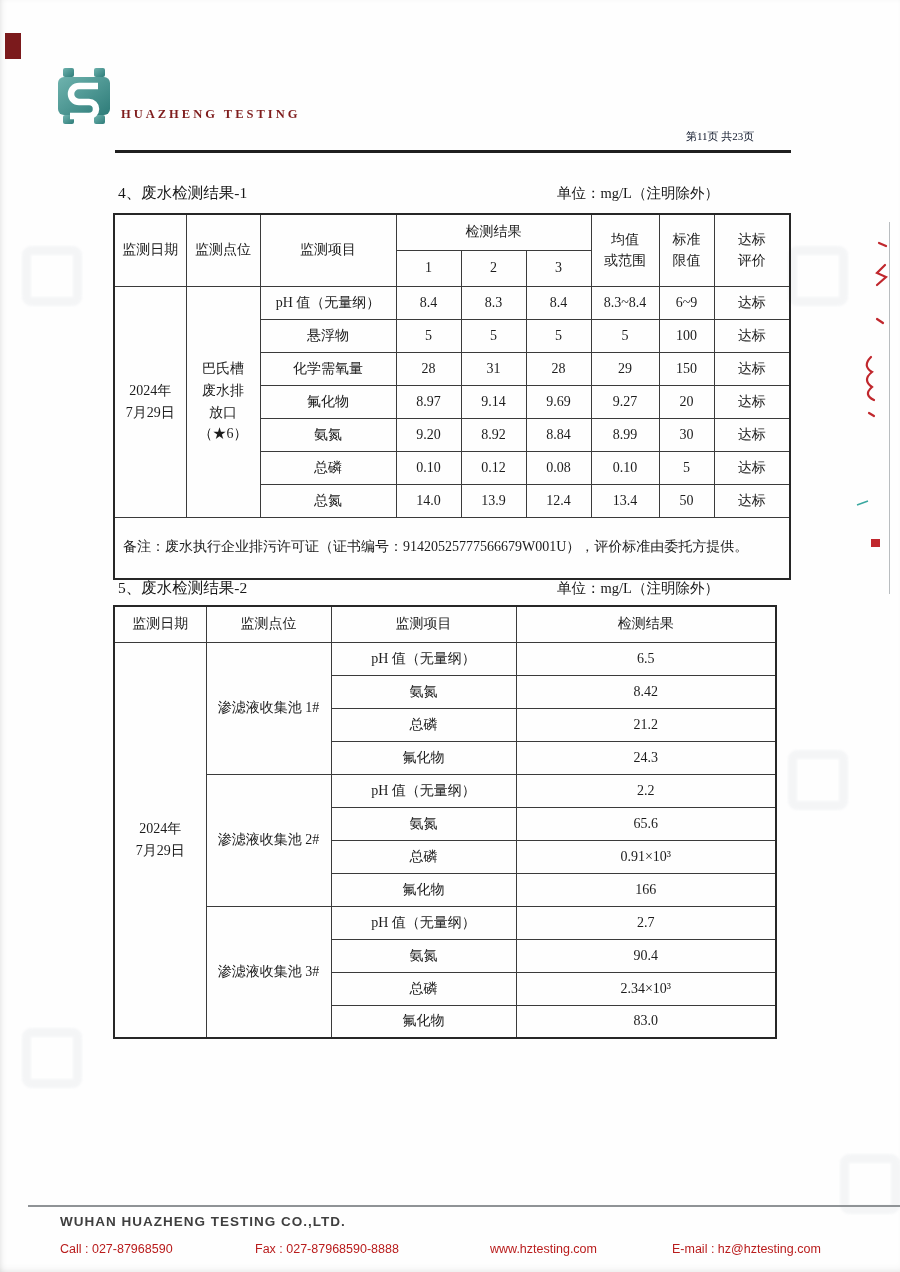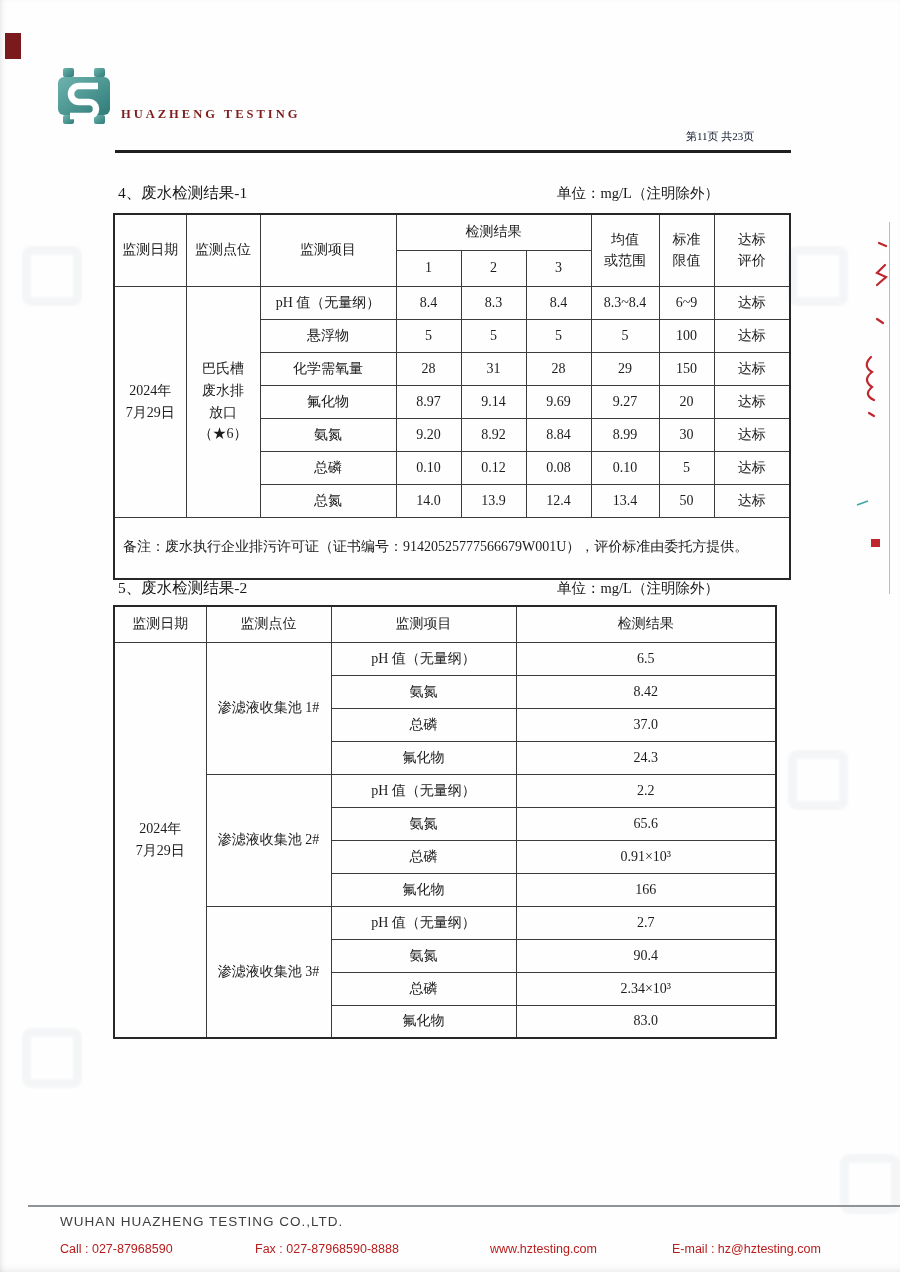--- a/index.html
+++ b/index.html
@@ -32,21 +32,21 @@
   .ml{white-space:pre-line;line-height:1.55;}
   .t1{left:113px;top:213px;} .t1 table{width:676px;}
   .t2{left:113px;top:605px;} .t2 table{width:662px;}
   tr.hrow{height:36px;} tr.drow{height:33px;}
   td.note{ text-align:left;padding:5px 8px;line-height:1.6;height:50px;font-size:14px;}
   
   .edge-line{left:889px;top:222px;width:1px;height:372px;background:#b9bdc0;}
   .bleed{width:42px;height:42px;border:9px solid #96a2b0;border-radius:9px;opacity:.09;filter:blur(1px);}
   
   .footer-rule{left:28px;top:1205px;width:872px;height:2px;background:#8f9396;}
-  .f-co{left:60px;top:1214px;font-family:"Liberation Sans",sans-serif;font-weight:normal;
+  .f-co{left:60px;top:1214px;font-family:"Liberation Sans",sans-serif;font-weight:bold;
         font-size:13.5px;letter-spacing:1px;color:#3f3f3f;}
   .f-item{top:1242px;font-family:"Liberation Sans",sans-serif;font-size:12.5px;color:#b91c1c;}
   .f1{left:60px;} .f2{left:255px;} .f3{left:490px;} .f4{left:672px;}
 </style>
 </head>
 <body>
 
 <div class="page">
 
   <div class="abs corner-mark"></div>
@@ -222,21 +222,21 @@
         <td rowspan="4">渗滤液收集池 1#</td>
         <td>pH 值（无量纲）</td>
         <td>6.5</td>
       </tr>
       <tr class="drow">
         <td>氨氮</td>
         <td>8.42</td>
       </tr>
       <tr class="drow">
         <td>总磷</td>
-        <td>37.0</td>
+        <td>21.2</td>
       </tr>
       <tr class="drow">
         <td>氟化物</td>
         <td>24.3</td>
       </tr>
       <tr class="drow">
         <td rowspan="4">渗滤液收集池 2#</td>
         <td>pH 值（无量纲）</td>
         <td>2.2</td>
       </tr>

